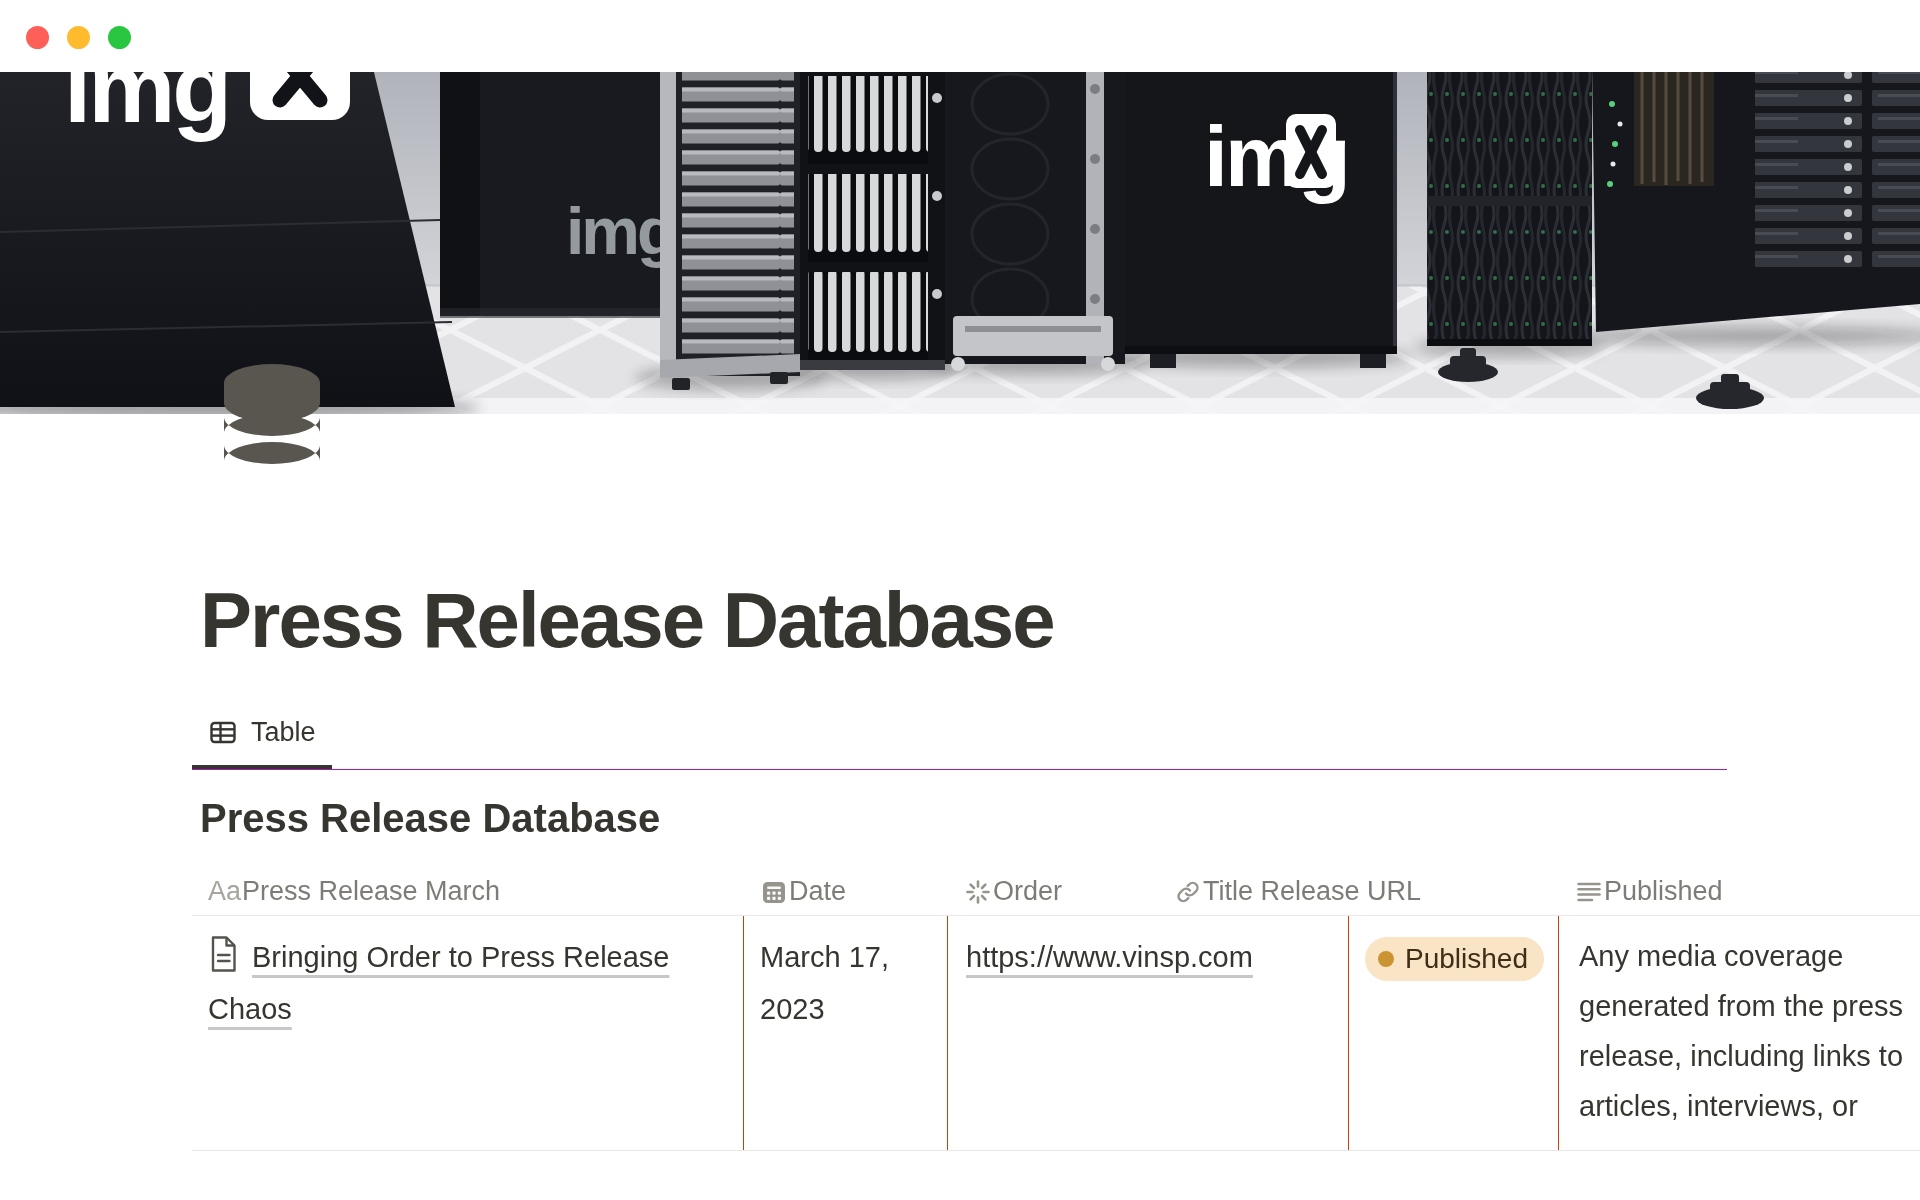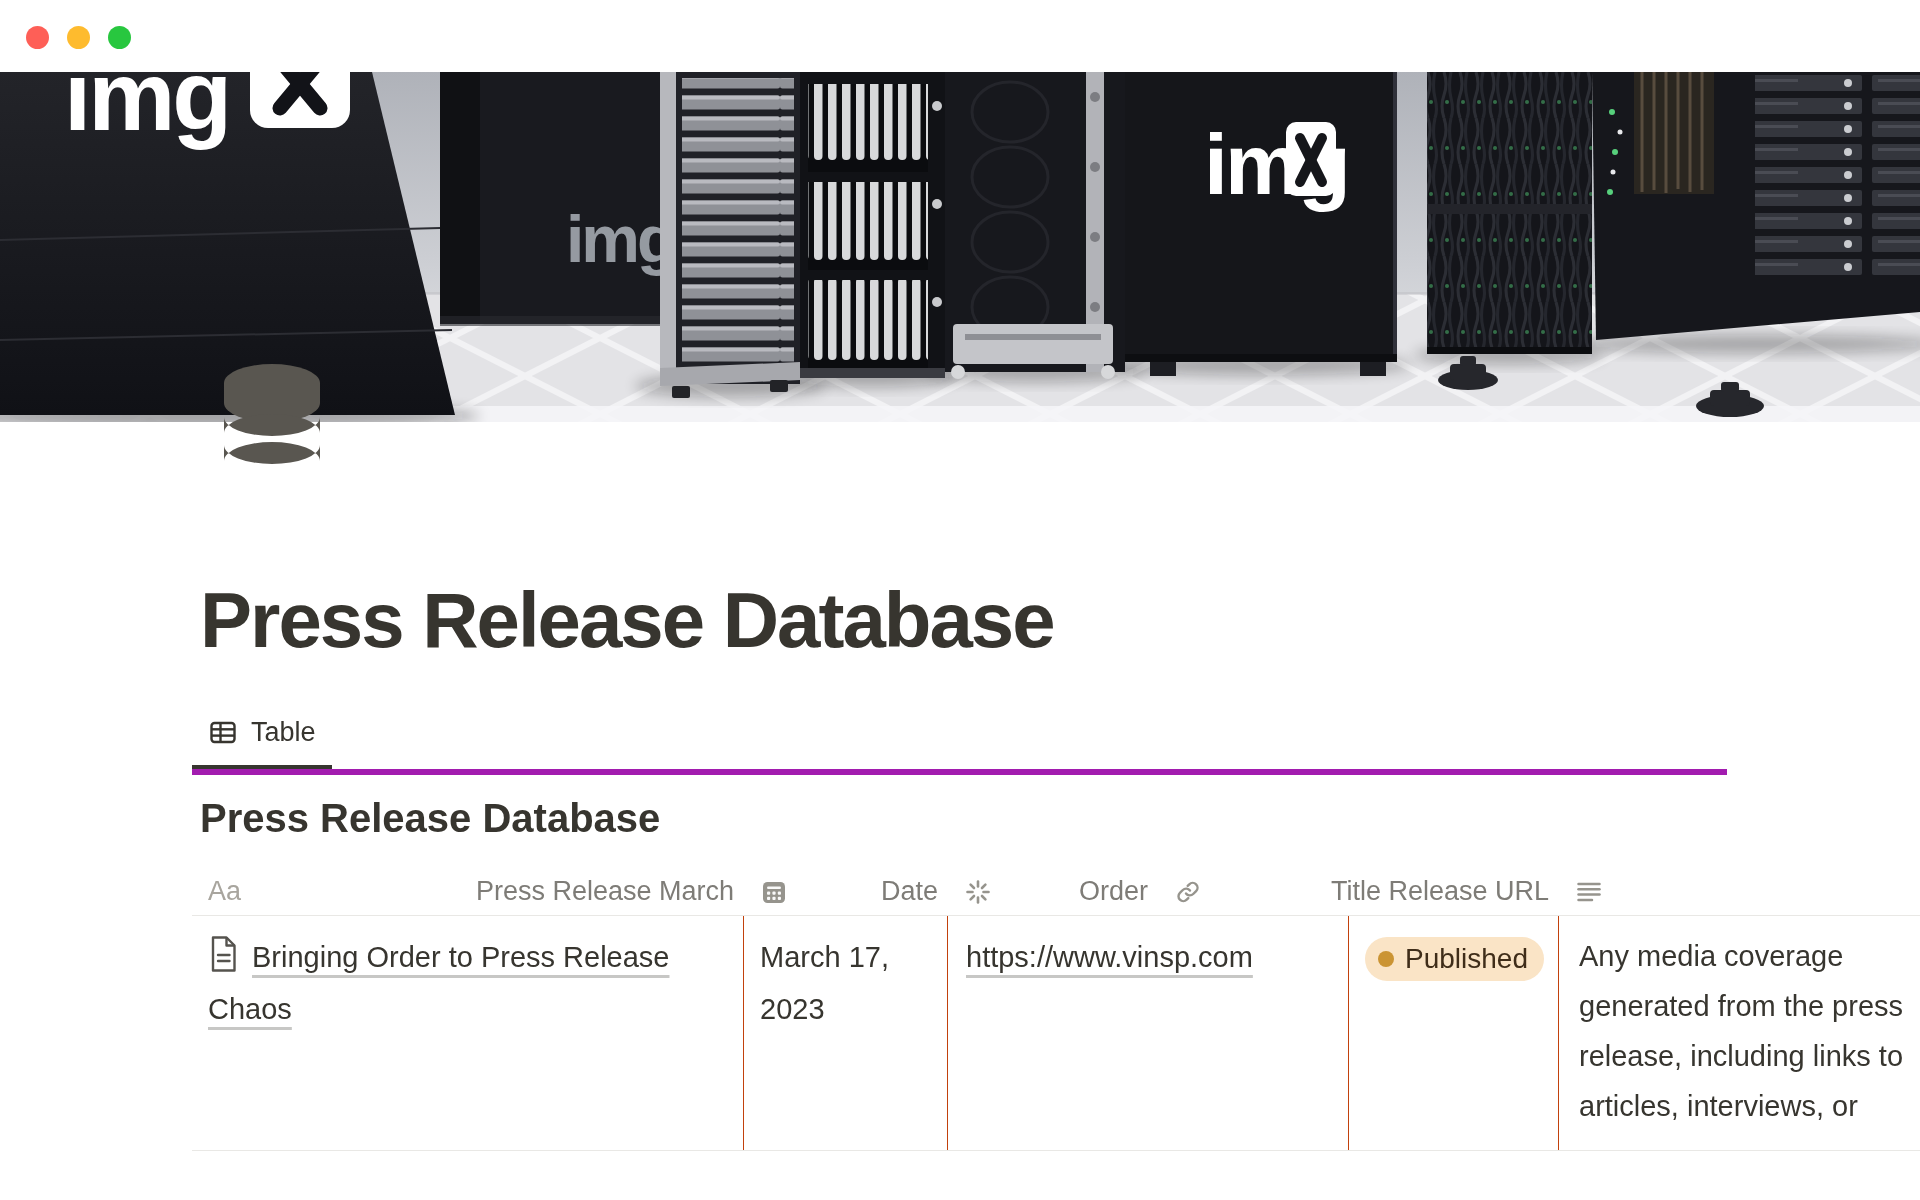--- a/index.html
+++ b/index.html
@@ -11,48 +11,48 @@
   }
   
   .titlebar{position:absolute;left:0;top:0;width:1920px;height:72px;background:#fff;z-index:6;}
   .dots{position:absolute;left:26px;top:26px;display:flex;gap:18px;}
   .dot{width:23px;height:23px;border-radius:50%;}
   .dot.red{background:#fe5f57;}
   .dot.yellow{background:#febb2e;}
   .dot.green{background:#28c73f;}
 
   
-  .cover{position:absolute;left:0;top:72px;width:1920px;height:350px;overflow:hidden;z-index:1;}
+  .cover{position:absolute;left:0;top:64px;width:1920px;height:350px;overflow:hidden;z-index:1;}
   .cover svg{display:block;}
   .logo-text{font-family:"Liberation Sans",sans-serif;font-weight:700;letter-spacing:-3px;}
 
   
   .page-icon{position:absolute;left:218px;top:357px;width:108px;height:122px;z-index:5;cursor:pointer;}
 
   
   .page-title{
     position:absolute;left:200px;top:578px;margin:0;z-index:2;
     font-size:78px;line-height:84px;font-weight:700;letter-spacing:-2px;color:#37352f;
   }
   .db-heading{
     position:absolute;left:200px;top:795px;margin:0;z-index:2;
     font-size:40px;line-height:46px;font-weight:700;color:#37352f;
   }
 
   
-  .tabs{position:absolute;left:192px;top:707px;width:1535px;display:flex;border-bottom:6px solid #a21caf;z-index:2;}
+  .tabs{position:absolute;left:192px;top:707px;width:1535px;display:flex;border-bottom:1px solid #a21caf;z-index:2;}
   .tab{display:flex;align-items:center;gap:13px;padding:6px 16px 18px 16px;cursor:pointer;}
   .tab.active{box-shadow:inset 0 -4px 0 #37352f;}
   .tab-label{font-size:27px;font-weight:500;color:#37352f;line-height:38px;}
 
   
   .db-table{position:absolute;left:192px;top:868px;z-index:2;}
   .thead{display:flex;height:47px;align-items:center;border-bottom:1px solid #e9e8e5;}
-  .th{display:flex;align-items:center;gap:12px;box-sizing:border-box;padding:0 10px 0 16px;
-      font-size:27px;color:#7e7c77;white-space:nowrap;overflow:hidden;cursor:pointer;justify-content:space-between;}
+  .th{display:flex;align-items:center;gap:1px;box-sizing:border-box;padding:0 10px 0 16px;
+      font-size:27px;color:#7e7c77;white-space:nowrap;overflow:hidden;cursor:pointer;}
   .th .aa{font-size:27px;color:#a8a59e;}
   .w-title{width:552px;}
   .w-date{width:204px;}
   .w-status{width:210px;}
   .w-url{width:401px;}
   .w-coverage{width:520px;}
   .trow{display:flex;border-bottom:1px solid #e9e8e5;min-height:234px;font-size:29px;line-height:52px;}
   .td{box-sizing:border-box;padding:15px 12px 15px 16px;border-right:1px solid #c2410c;cursor:pointer;}
   .td:last-child{border-right:none;}
   .td-url{padding-left:18px;}

